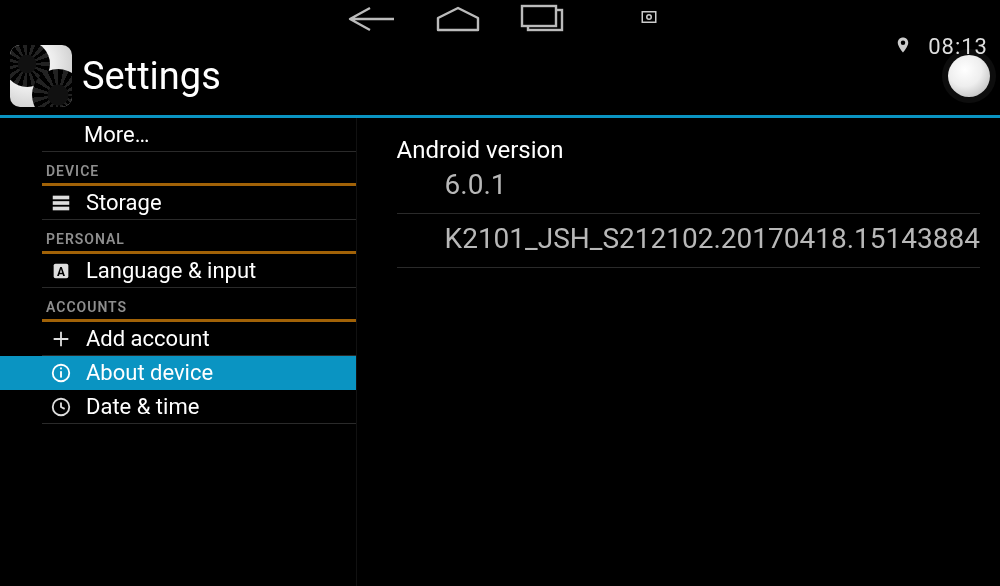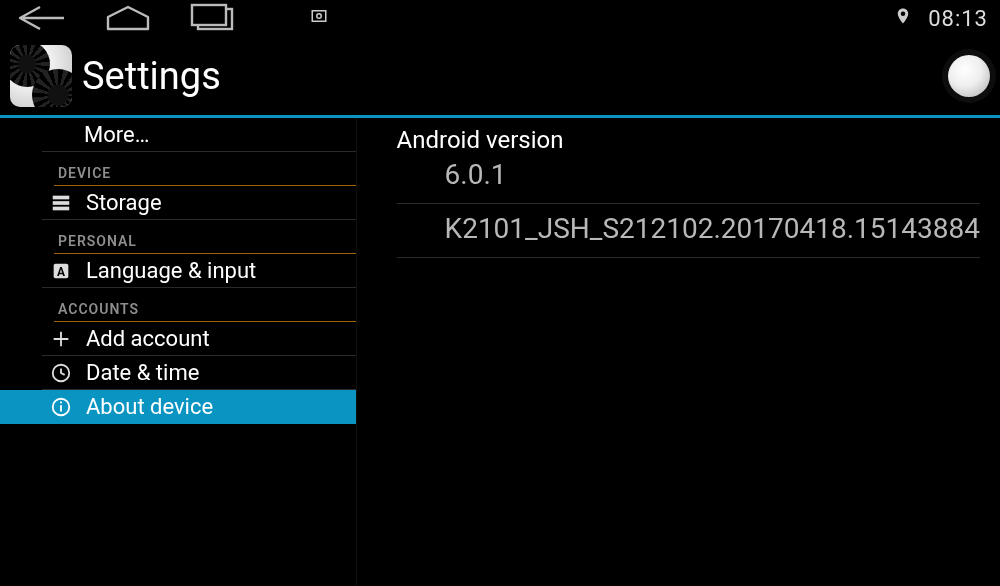--- a/index.html
+++ b/index.html
@@ -11,20 +11,21 @@
     font-family: Roboto, "Helvetica Neue", Arial, sans-serif;
     overflow: hidden;
   }
   
   .status-bar {
     height: 36px;
     background: #000;
     display: flex;
     align-items: center;
     padding: 4px 12px;
+    flex-direction: column;
   }
   .status-left { display: flex; align-items: center; gap: 26px; }
   .status-left .nav-btn {
     width: 60px; height: 30px;
     display: flex; align-items: center; justify-content: center;
     cursor: pointer;
   }
   .status-left svg { stroke: #aaa; fill: none; }
   .status-icons-mid { margin-left: 40px; display:flex; gap:18px; align-items:center;}
   .status-icons-mid svg { width:18px; height:18px; }
@@ -86,37 +87,36 @@
     gap: 14px;
     padding-left: 8px;
   }
   .sidebar .item.more { padding-left: 42px; font-size:22px; }
   .sidebar .header {
     height: 34px;
     display:flex; align-items:flex-end;
     font-size: 14px;
     letter-spacing: 1px;
     color: #8e8e8e;
-    border-bottom: 1px solid #a16207;
+    border-bottom: 3px solid #a16207;
     padding-bottom: 4px;
     padding-left: 4px;
     font-weight: 600;
-    margin-left: 12px;
   }
   .sidebar .item.selected {
     background: #0a94c2;
     margin-left: -42px;
     padding-left: 50px;
     border-bottom-color: transparent;
   }
   .sidebar .icon { width:22px; height:22px; display:flex; align-items:center; justify-content:center; flex-shrink:0;}
   .sidebar .icon svg { width:22px; height:22px; }
   .content {
     flex: 1;
-    padding: 0 20px 0 40px;
+    padding: 10px 20px 0 40px;
   }
   .info-block {
     padding: 8px 0 12px 0;
     border-bottom: 1px solid #2a2a2a;
   }
   .info-block .label { font-size: 24px; color:#fff; margin-bottom:4px; }
   .info-block .value { font-size: 28px; color:#b8b8b8;margin-left:48px; }
 </style>
 </head>
 <body>
@@ -197,38 +197,38 @@
     <div class="header">ACCOUNTS</div>
     <div class="item">
       <span class="icon">
         <svg viewBox="0 0 24 24">
             <path d="M12 4v16M4 12h16" stroke="#ddd" stroke-width="2"></path>
           </svg>
       </span>
       <span>Add account</span>
     </div>
 
-    <div class="item">
-      <span class="icon">
-        <svg viewBox="0 0 24 24">
-            <circle cx="12" cy="12" r="9" fill="none" stroke="#ddd" stroke-width="2"></circle>
-            <path d="M12 7v5l4 2" stroke="#ddd" stroke-width="2" fill="none"></path>
-          </svg>
-      </span>
-      <span>Date &amp; time</span>
-    </div>
     <div class="item selected">
       <span class="icon">
         <svg viewBox="0 0 24 24">
             <circle cx="12" cy="12" r="9" fill="none" stroke="#fff" stroke-width="2"></circle>
             <rect x="11" y="10" width="2" height="7" fill="#fff"></rect>
             <rect x="11" y="6" width="2" height="2" fill="#fff"></rect>
           </svg>
       </span>
       <span>About device</span>
+    </div>
+    <div class="item">
+      <span class="icon">
+        <svg viewBox="0 0 24 24">
+            <circle cx="12" cy="12" r="9" fill="none" stroke="#ddd" stroke-width="2"></circle>
+            <path d="M12 7v5l4 2" stroke="#ddd" stroke-width="2" fill="none"></path>
+          </svg>
+      </span>
+      <span>Date &amp; time</span>
     </div>
 
   </div>
 
   <div class="content">
     <div class="info-block">
       <div class="label">Android version</div>
       <div class="value">6.0.1</div>
     </div>
     <div class="info-block">

